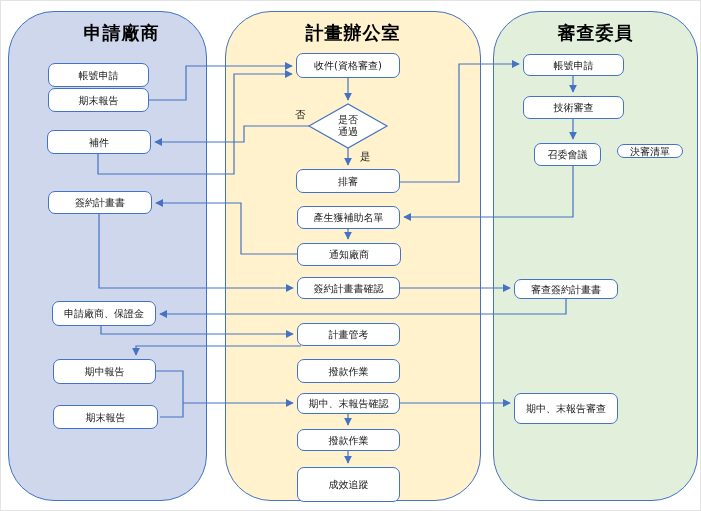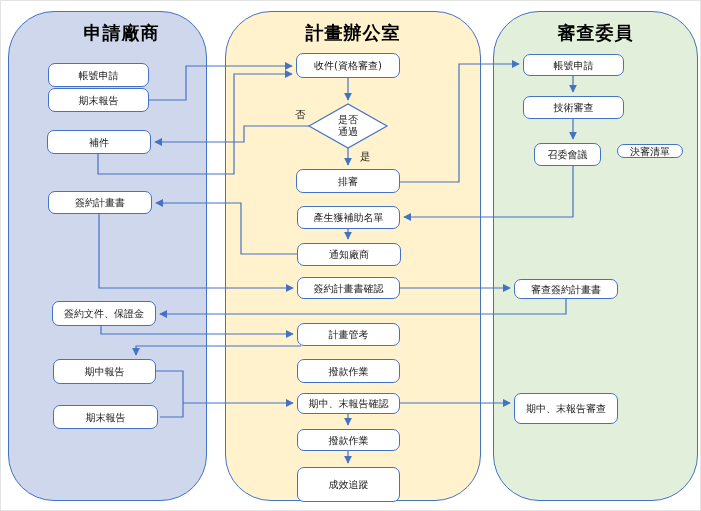--- a/index.html
+++ b/index.html
@@ -119,21 +119,21 @@
     </svg>
   <div id="decision-label">是否
 通過</div>
   <div class="flow-label" id="lbl-no">否</div>
   <div class="flow-label" id="lbl-yes">是</div>
 
   <div class="node" id="n-acct">帳號申請</div>
   <div class="node" id="n-apply">期末報告</div>
   <div class="node" id="n-supp">補件</div>
   <div class="node" id="n-signplan">簽約計畫書</div>
-  <div class="node" id="n-contractdocs">簽約文件、保證金</div>
+  <div class="node" id="n-contractdocs">申請廠商、保證金</div>
   <div class="node" id="n-midreport">期中報告</div>
   <div class="node" id="n-finalreport">期末報告</div>
 
   <div class="node" id="n-receive">收件(資格審查)</div>
   <div class="node" id="n-schedule">排審</div>
   <div class="node" id="n-genlist">產生獲補助名單</div>
   <div class="node" id="n-notify">通知廠商</div>
   <div class="node" id="n-confirmplan">簽約計畫書確認</div>
   <div class="node" id="n-manage">計畫管考</div>
   <div class="node" id="n-disburse1">撥款作業</div>

